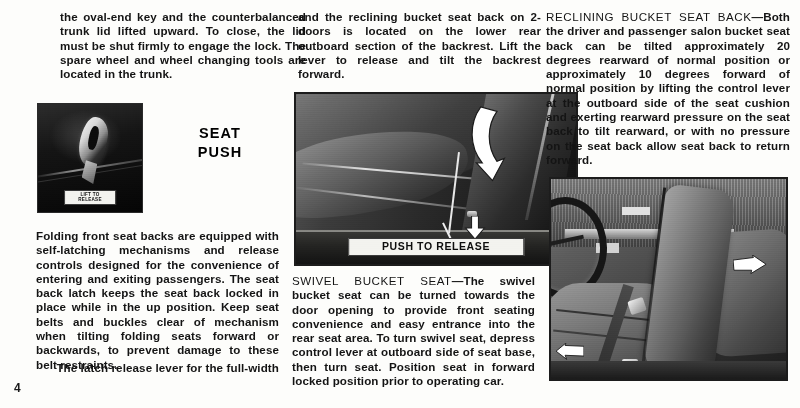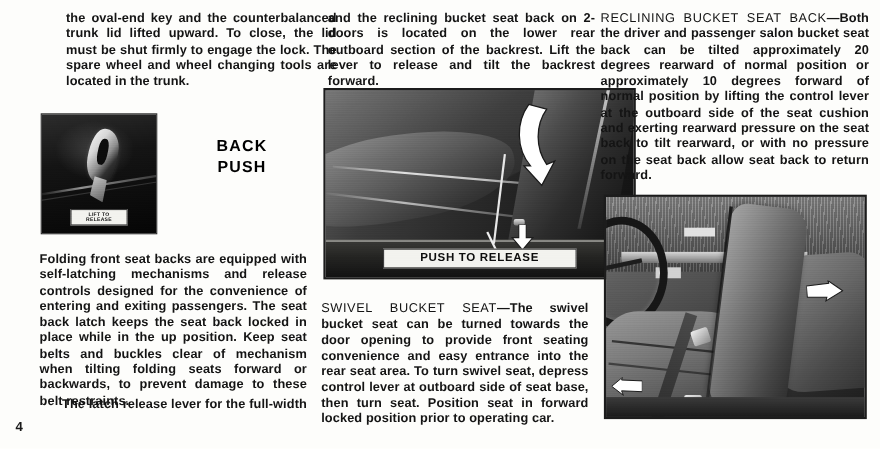--- a/index.html
+++ b/index.html
@@ -139,21 +139,21 @@
     transform: translateX(-50%);
     width: 48%;
     font-size: 4.6px;
     letter-spacing: 0.25px;
     padding: 1.5px 0;
   }
   #photo-latch .photo-label span { display: block; }
 
   
   #photo-swivel {
-    left: 294px; top: 80px; width: 284px; height: 174px;
+    left: 294px; top: 92px; width: 284px; height: 174px;
     background:
       linear-gradient(110deg, #5a5a5a 0%, #3c3c3c 22%, #2a2a2a 48%, #1b1b1b 74%, #101010 100%);
     border: 2px solid #1c1c1c;
   }
   #photo-swivel .bolster {
     position: absolute;
     left: -12%; top: -14%; width: 86%; height: 70%;
     background: linear-gradient(150deg, #8c8c8c 0%, #686868 26%, #3f3f3f 62%, #262626 100%);
     border-radius: 50% 60% 46% 40% / 60% 50% 46% 40%;
     transform: rotate(-6deg);
@@ -393,21 +393,21 @@
     <div class="handle-inner"></div>
     <div class="pull"></div>
     <div class="photo-label">
       <span>LIFT TO</span>
       <span>RELEASE</span>
     </div>
     <div class="grain"></div>
   </div>
 
   <div class="latch-title">
-    <div>BACK</div>
+    <div>SEAT</div>
     <div>PUSH</div>
   </div>
 
   <p class="para" style="position:absolute; left:36px; top:229px; width:243px;">Folding front seat backs are equipped with self-latching mechanisms and release controls designed for the convenience of entering and exiting passengers. The seat back latch keeps the seat back locked in place while in the up position. Keep seat belts and buckles clear of mechanism when tilting folding seats forward or backwards, to prevent damage to these belt restraints.</p>
 
   <p class="para" style="position:absolute; left:36px; top:361px; width:243px; text-align:right;">The latch release lever for the full-width</p>
 
   <div class="page-number">4</div>
 
   <div class="col col-mid">

